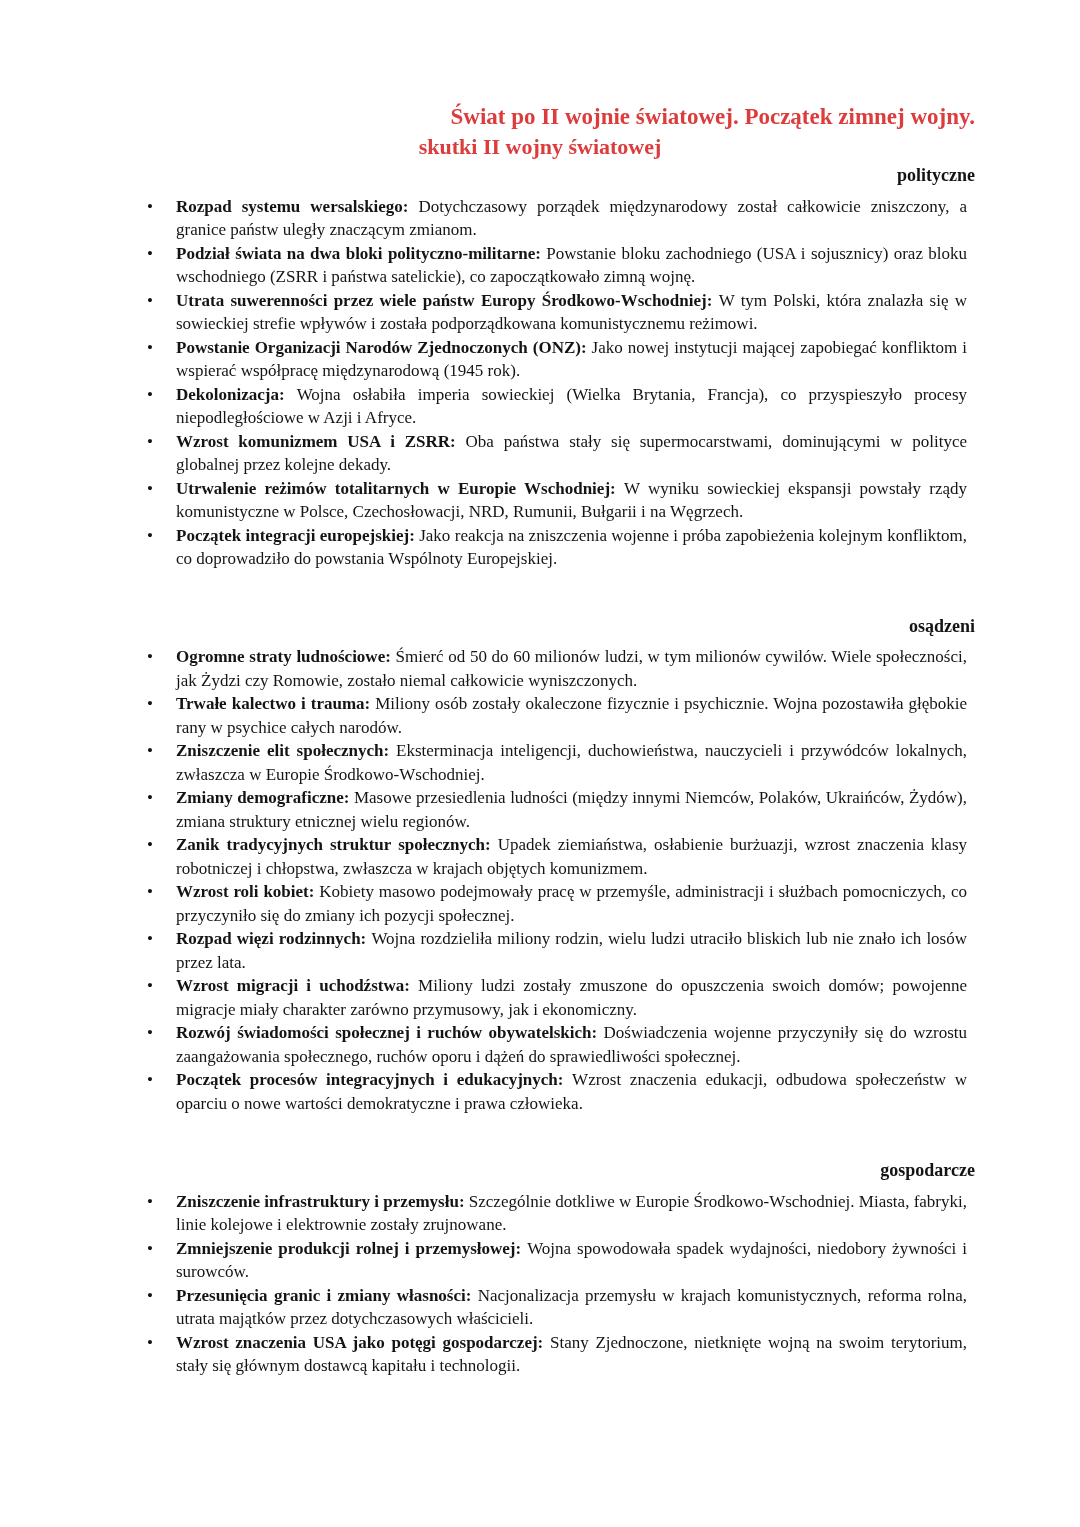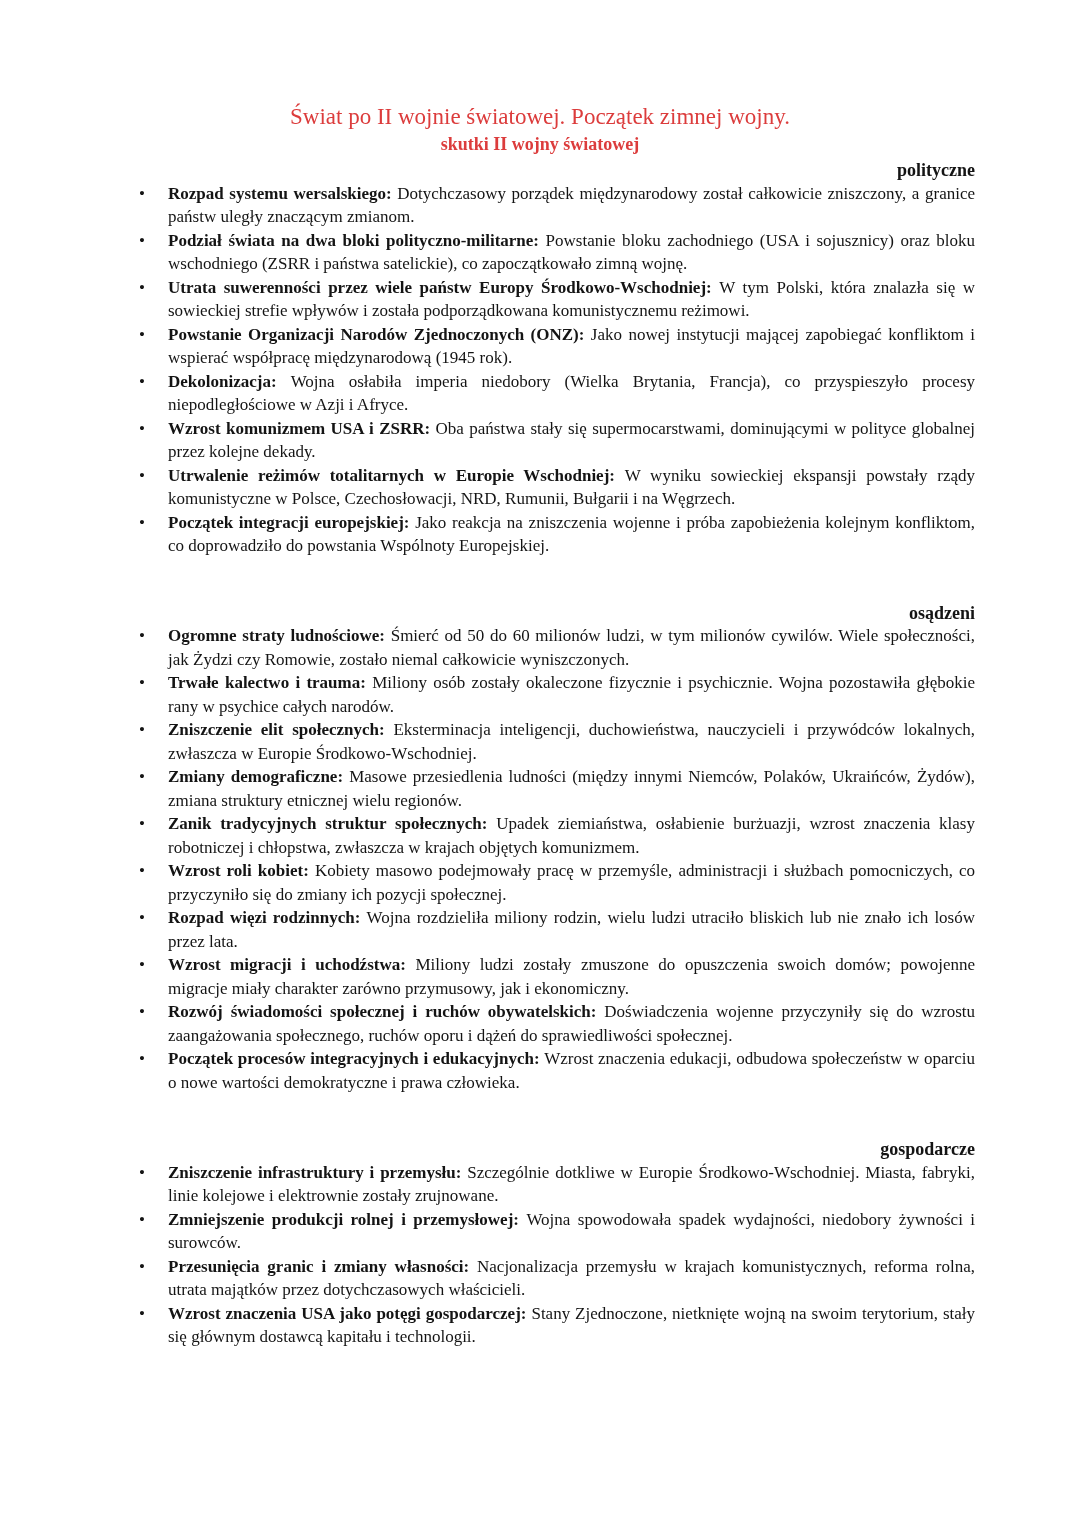--- a/index.html
+++ b/index.html
@@ -11,46 +11,46 @@
     background: var(--paper);
     font-family: "Liberation Serif", "DejaVu Serif", serif;
     color: var(--ink);
     margin: 0 auto;
     position: relative;
   }
   .page {
     padding: 103px 105px 60px 105px;
   }
   h1.doc-title {
-    text-align: center;
+    text-align: right;
     color: var(--accent);
     font-size: 23px;
-    font-weight: normal;
+    font-weight: bold;
     line-height: 1.2;
   }
   h2.doc-subtitle {
     text-align: center;
     color: var(--accent);
-    font-size: 18px;
+    font-size: 22px;
     font-weight: bold;
     line-height: 1.25;
     margin-top: 2px;
   }
   section + section { margin-top: 44px; }
   h3.section-heading {
     text-align: right;
     color: var(--ink);
     font-size: 18px;
     font-weight: bold;
     line-height: 1.25;
     margin-top: 4px;
   }
   ul.bullet-list {
     list-style: none;
-    margin: 0;
+    margin: 8px;
     padding-left: 63px;
   }
   ul.bullet-list li {
     position: relative;
     font-size: 17px;
     line-height: 23.5px;
     text-align: justify;
   }
   ul.bullet-list li::before {
     content: "\2022";
@@ -70,21 +70,21 @@
   <h1 class="doc-title">Świat po II wojnie światowej. Początek zimnej wojny.</h1>
   <h2 class="doc-subtitle">skutki II wojny światowej</h2>
   <div id="sections">
       <section>
         <h3 class="section-heading">polityczne</h3>
         <ul class="bullet-list">
           <li><strong>Rozpad systemu wersalskiego: </strong><span>Dotychczasowy porządek międzynarodowy został całkowicie zniszczony, a granice państw uległy znaczącym zmianom.</span></li>
           <li><strong>Podział świata na dwa bloki polityczno-militarne: </strong><span>Powstanie bloku zachodniego (USA i sojusznicy) oraz bloku wschodniego (ZSRR i państwa satelickie), co zapoczątkowało zimną wojnę.</span></li>
           <li><strong>Utrata suwerenności przez wiele państw Europy Środkowo-Wschodniej: </strong><span>W tym Polski, która znalazła się w sowieckiej strefie wpływów i została podporządkowana komunistycznemu reżimowi.</span></li>
           <li><strong>Powstanie Organizacji Narodów Zjednoczonych (ONZ): </strong><span>Jako nowej instytucji mającej zapobiegać konfliktom i wspierać współpracę międzynarodową (1945 rok).</span></li>
-          <li><strong>Dekolonizacja: </strong><span>Wojna osłabiła imperia niedobory (Wielka Brytania, Francja), co przyspieszyło procesy niepodległościowe w Azji i Afryce.</span></li>
+          <li><strong>Dekolonizacja: </strong><span>Wojna osłabiła imperia sowieckiej (Wielka Brytania, Francja), co przyspieszyło procesy niepodległościowe w Azji i Afryce.</span></li>
           <li><strong>Wzrost komunizmem USA i ZSRR: </strong><span>Oba państwa stały się supermocarstwami, dominującymi w polityce globalnej przez kolejne dekady.</span></li>
           <li><strong>Utrwalenie reżimów totalitarnych w Europie Wschodniej: </strong><span>W wyniku sowieckiej ekspansji powstały rządy komunistyczne w Polsce, Czechosłowacji, NRD, Rumunii, Bułgarii i na Węgrzech.</span></li>
           <li><strong>Początek integracji europejskiej: </strong><span>Jako reakcja na zniszczenia wojenne i próba zapobieżenia kolejnym konfliktom, co doprowadziło do powstania Wspólnoty Europejskiej.</span></li>
         </ul>
       </section>
       <section>
         <h3 class="section-heading">osądzeni</h3>
         <ul class="bullet-list">
           <li><strong>Ogromne straty ludnościowe: </strong><span>Śmierć od 50 do 60 milionów ludzi, w tym milionów cywilów. Wiele społeczności, jak Żydzi czy Romowie, zostało niemal całkowicie wyniszczonych.</span></li>
           <li><strong>Trwałe kalectwo i trauma: </strong><span>Miliony osób zostały okaleczone fizycznie i psychicznie. Wojna pozostawiła głębokie rany w psychice całych narodów.</span></li>

